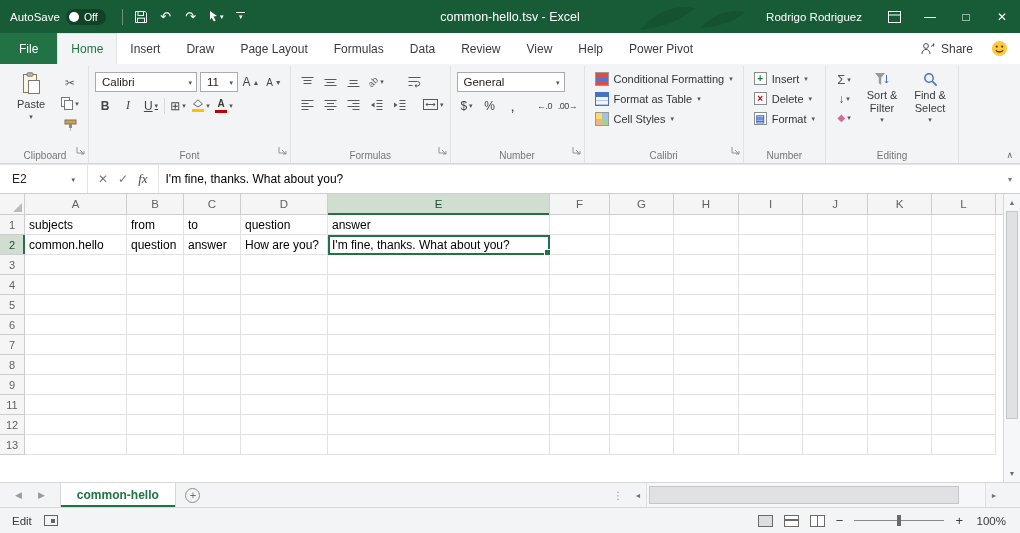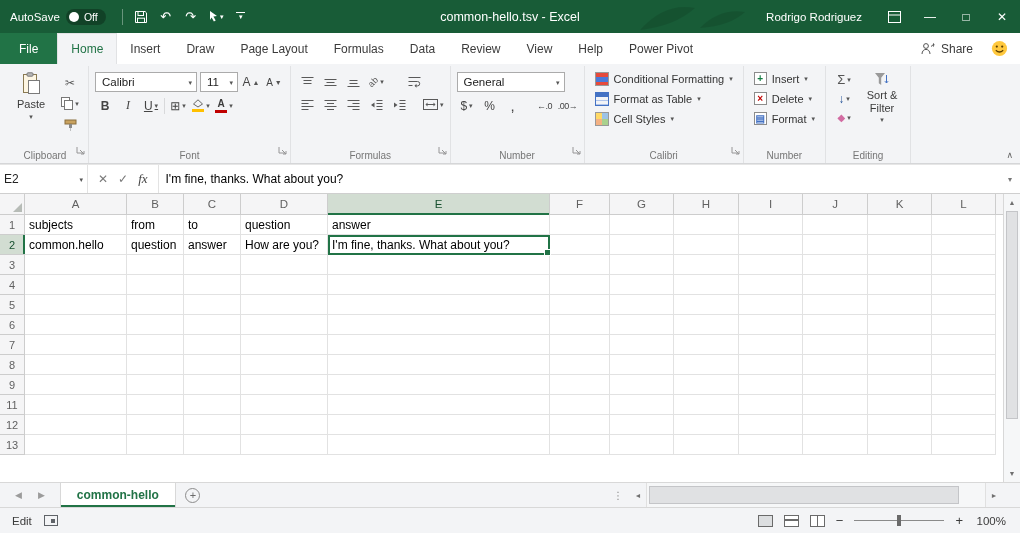--- a/index.html
+++ b/index.html
@@ -59,21 +59,21 @@
   .ic-cf{width:14px;height:14px;border:1px solid #999;background:linear-gradient(#e64a3c 0 4px,#4a79d9 4px 9px,#e64a3c 9px 14px);flex:0 0 14px;}
   .ic-ft{width:14px;height:14px;border:1px solid #4472c4;background:linear-gradient(#4472c4 0 4px,transparent 4px),repeating-linear-gradient(transparent 0 3px,#b0c4ea 3px 4px);flex:0 0 14px;}
   .ic-cs{width:14px;height:14px;border:1px solid #999;flex:0 0 14px;background:linear-gradient(90deg,#ffd966 50%,#9dc3e6 0) 0 0/100% 50% no-repeat,linear-gradient(90deg,#f4b183 50%,#a9d18e 0) 0 100%/100% 50% no-repeat;}
   .decim{font-size:9px;letter-spacing:-.5px;color:#444;}
   .ed-big{width:44px;display:flex;flex-direction:column;align-items:center;gap:2px;font-size:11px;padding-top:3px;cursor:pointer;text-align:center;line-height:1.15;}
   .collapse-ribbon{position:absolute;right:7px;bottom:3px;font-size:9px;color:#6a6a6a;cursor:pointer;}
   svg.lic{display:block;}
 
   
   .formulabar{flex:0 0 30px;background:#fff;border-top:1px solid #e6e6e6;border-bottom:1px solid #cfcfcf;display:flex;align-items:stretch;font-size:12px;}
-  .namebox{width:88px;display:flex;align-items:center;padding:0 4px;color:#222;cursor:pointer;border-right:1px solid #e3e3e3;}
+  .namebox{width:88px;display:flex;align-items:center;padding:0 12px;color:#222;cursor:pointer;border-right:1px solid #e3e3e3;}
   .namebox .caret{margin-left:auto;}
   .fbicons{display:flex;align-items:center;gap:10px;padding:0 10px;color:#7a7a7a;border-right:1px solid #e3e3e3;}
   .fbicons .fx{font-family:"Liberation Serif",serif;font-style:italic;font-size:13px;color:#444;}
   .fcontent{flex:1;display:flex;align-items:center;padding-left:7px;color:#000;white-space:nowrap;overflow:hidden;}
   .fexpand{width:20px;display:flex;align-items:center;justify-content:center;color:#777;font-size:8px;cursor:pointer;}
 
   
   .gridwrap{flex:1;display:flex;overflow:hidden;background:#fff;}
   .gridmain{flex:1;display:flex;flex-direction:column;overflow:hidden;}
   .hdrrow{flex:0 0 21px;display:flex;background:var(--hdrbg);border-bottom:1px solid var(--hdrborder);}
@@ -483,20 +483,28 @@
           </span>
       </div>
       <div class="ed-big">
         <svg width="16" height="15" viewBox="0 0 16 15">
             <path d="M1 1h10l-3.8 4.8V13l-2.4-1.8V5.8z" fill="#9a9a9a"></path>
             <path d="M12.5 3v8M12.5 11l-1.6-1.8M12.5 11l1.6-1.8" stroke="#4472c4" fill="none"></path>
           </svg>
         <span>Sort &amp; Filter</span>
         <span class="caret">▾</span>
       </div>
+      <div class="ed-big">
+        <svg width="15" height="15" viewBox="0 0 15 15">
+            <circle cx="6" cy="6" r="4.2" fill="none" stroke="#4472c4" stroke-width="1.4"></circle>
+            <path d="M9.4 9.4L13.6 13.6" stroke="#4472c4" stroke-width="1.6"></path>
+          </svg>
+        <span>Find &amp; Select</span>
+        <span class="caret">▾</span>
+      </div>
       <span class="glabel">Editing</span>
     </div>
 
     <span class="collapse-ribbon"><span>∧</span></span>
   </div>
 
   <div class="formulabar">
     <div class="namebox">
       <span>E2</span>
       <span class="caret">▾</span>

